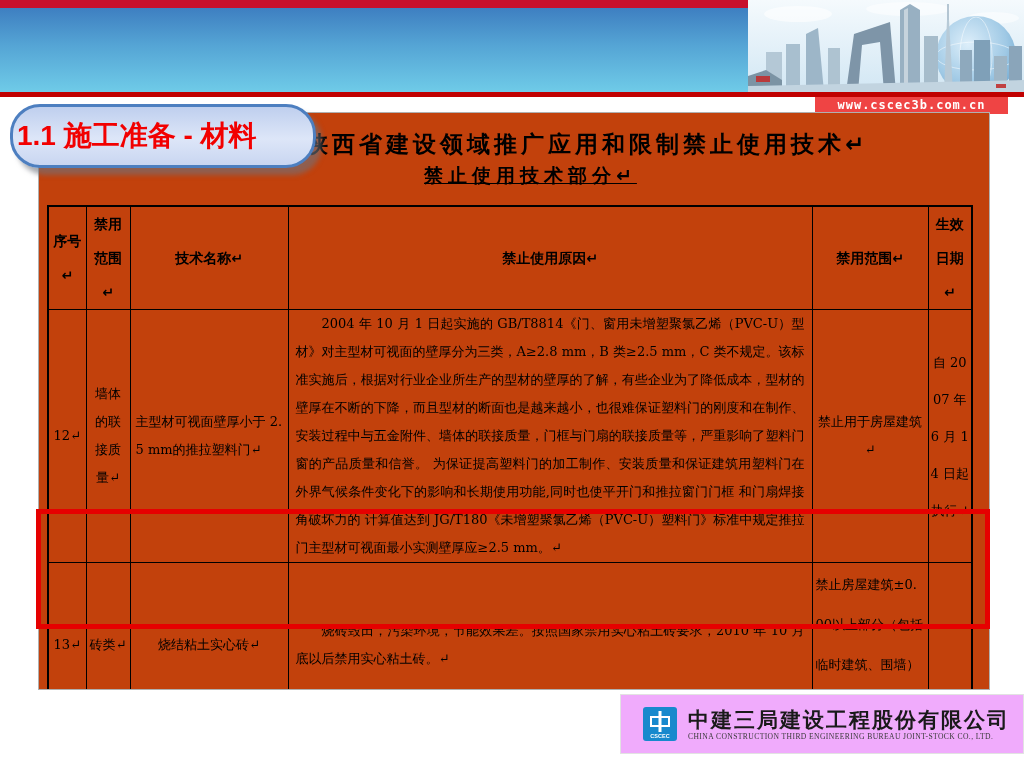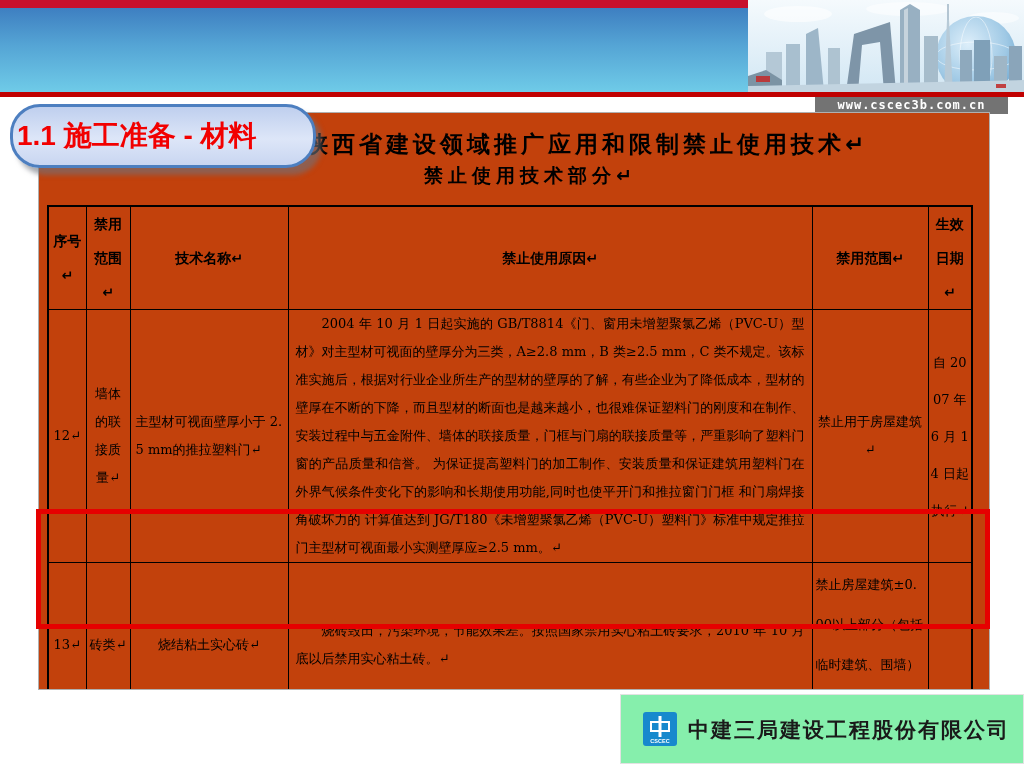--- a/index.html
+++ b/index.html
@@ -6,56 +6,56 @@
   body{
     width:1024px;height:768px;position:relative;overflow:hidden;
     background:#ffffff;font-family:"DejaVu Sans",sans-serif;
   }
   
   .top-red-strip{position:absolute;left:0;top:0;width:1024px;height:8px;background:#c8102e;}
   .banner{position:absolute;left:0;top:8px;width:1024px;height:84px;
     background:linear-gradient(180deg,#3e7fc1 0%,#55a5d5 45%,#6fcbe8 100%);}
   .red-divider{position:absolute;left:0;top:92px;width:1024px;height:5px;background:#c00000;}
   .skyline{position:absolute;left:748px;top:0;width:276px;height:92px;}
-  .url-bar{position:absolute;left:815px;top:97px;width:193px;height:17px;background:#737373;
+  .url-bar{position:absolute;left:815px;top:97px;width:193px;height:17px;background:#ef4444;
     color:#fff;font-family:"DejaVu Sans Mono",monospace;font-weight:bold;font-size:12px;
     line-height:17px;text-align:center;letter-spacing:1px;}
   
   .badge{position:absolute;left:10px;top:104px;width:300px;height:58px;
     border:3px solid #4d7fc0;border-radius:30px;
     background:linear-gradient(180deg,#bfcfee 0%,#dde6f8 55%,#c9d6f1 100%);
     box-shadow:6px 7px 5px rgba(110,115,125,0.6);z-index:6;}
   .badge-text{white-space:nowrap;font-family:"Liberation Sans",sans-serif;font-weight:bold;
     font-size:28px;color:#f20000;line-height:58px;padding-left:4px;}
   
   .page{position:absolute;left:38px;top:112px;width:950px;height:576px;background:#c2410c;
     border:1px solid #b0b0b0;overflow:hidden;z-index:1;}
   .doc-title1{position:absolute;left:266px;top:16px;font-size:23px;font-weight:bold;
     letter-spacing:4px;color:#000;white-space:nowrap;}
   .doc-title2{position:absolute;left:385px;top:50px;font-size:19px;font-weight:bold;
-    letter-spacing:5px;color:#000;white-space:nowrap;}
+    letter-spacing:5px;color:#000;white-space:nowrap;text-decoration:underline;}
   table.doc-table{position:absolute;left:8px;top:92px;width:924px;border-collapse:collapse;
     table-layout:fixed;font-family:"DejaVu Serif","Liberation Serif",serif;font-size:13px;color:#000;
     border:2px solid #000;}
   .doc-table td,.doc-table th{border:1.5px solid #000;vertical-align:middle;overflow:hidden;
     padding:0 3px;word-break:break-all;}
   .doc-table th{font-family:"DejaVu Sans",sans-serif;font-weight:bold;font-size:14px;
     text-align:center;line-height:34px;padding:0 2px;}
   .doc-table td{text-align:center;line-height:28px;}
   tr.r-head{height:82px;} tr.r-12{height:230px;} tr.r-13{height:113px;} tr.r-14{height:56px;}
   td.cell-left{text-align:left;padding:0 5px;}
   td.cell-reason{text-align:justify;text-indent:2em;padding:0 7px;line-height:28px;}
   td.cell-date{line-height:37px;padding:0 2px;}
   td.cell-scope-long{text-align:left;line-height:40px;padding:2px 3px;}
   
   .highlight-box{position:absolute;left:36px;top:509px;width:944px;height:110px;
     border:5px solid #e60000;z-index:5;background:transparent;}
   
-  .footer-logo{position:absolute;left:620px;top:694px;width:404px;height:70px;
-    background:#86efac;border:1px solid #e2e2e2;box-sizing:border-box;
+  .footer-logo{position:absolute;left:620px;top:694px;width:404px;height:60px;
+    background:#f0abfc;border:1px solid #e2e2e2;box-sizing:border-box;
     display:flex;align-items:center;gap:11px;padding-left:22px;z-index:2;}
   .logo-icon{width:34px;height:34px;flex:0 0 auto;}
   .company-names{display:flex;flex-direction:column;}
   .company-cn{font-family:"DejaVu Serif","Liberation Serif",serif;font-weight:bold;font-size:21px;
     letter-spacing:2px;color:#1a1a1a;white-space:nowrap;line-height:25px;}
   .company-en{font-family:"Liberation Serif",serif;font-size:7.6px;letter-spacing:0.4px;
     color:#3a3a3a;white-space:nowrap;line-height:10px;}
 </style>
 </head>
 <body>
@@ -163,14 +163,15 @@
 
 <div class="footer-logo">
   <svg class="logo-icon" viewBox="0 0 34 34">
     <rect width="34" height="34" rx="3" fill="#1789cd"></rect>
     <rect x="8" y="10" width="18" height="9" fill="none" stroke="#ffffff" stroke-width="2"></rect>
     <rect x="15.5" y="4" width="3" height="21" fill="#ffffff"></rect>
     <text x="17" y="31" font-size="5.5" fill="#ffffff" text-anchor="middle" font-family="Liberation Sans, sans-serif" font-weight="bold">CSCEC</text>
   </svg>
   <div class="company-names">
     <div class="company-cn">中建三局建设工程股份有限公司</div>
+    <div class="company-en">CHINA CONSTRUCTION THIRD ENGINEERING BUREAU JOINT-STOCK CO., LTD.</div>
   </div>
 </div>
 
 </body></html>

